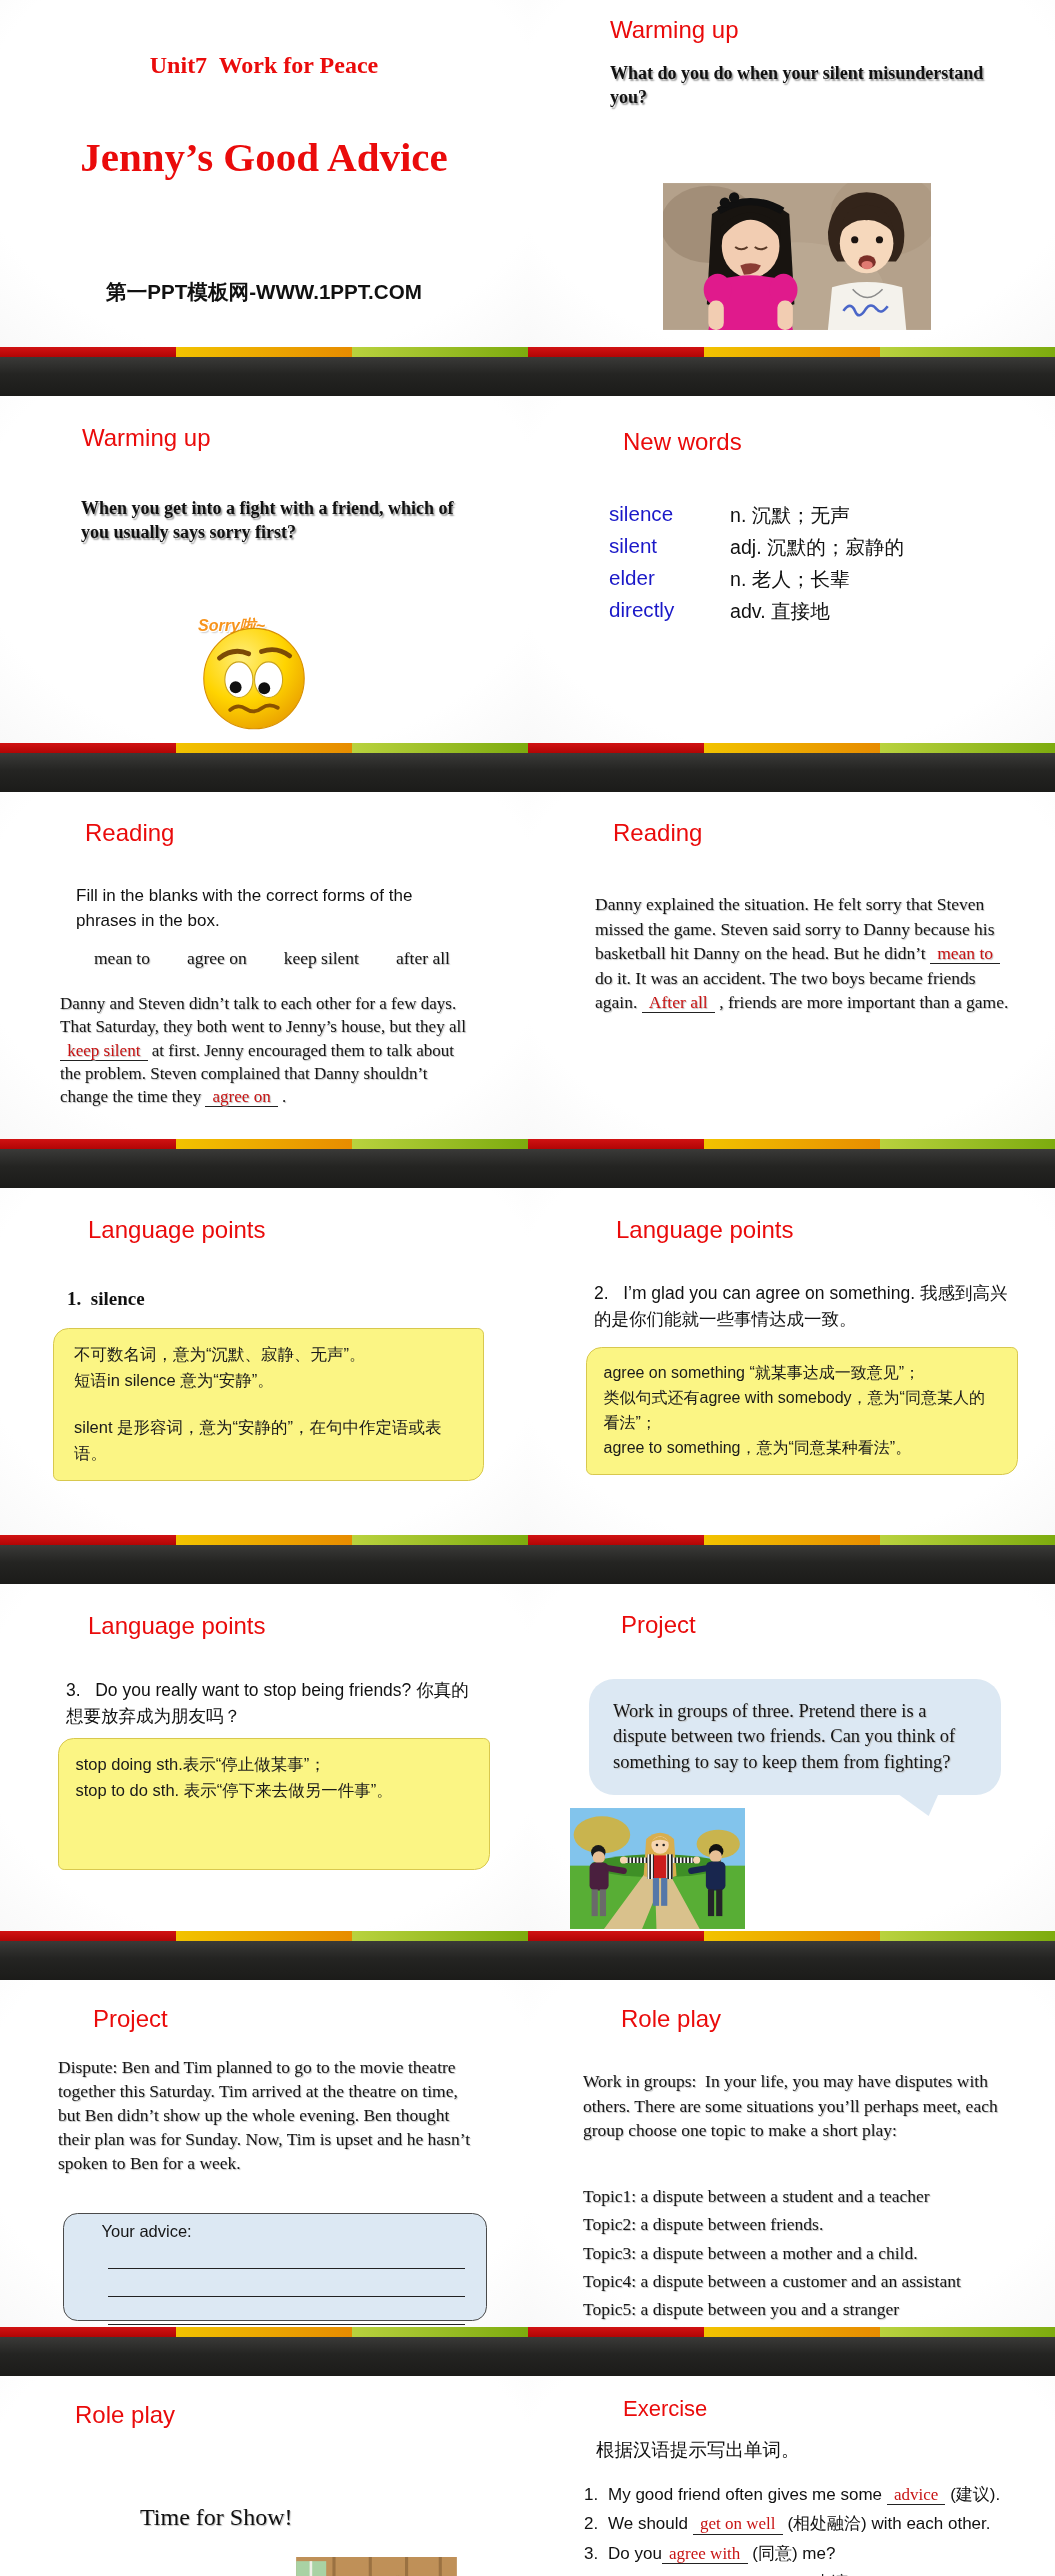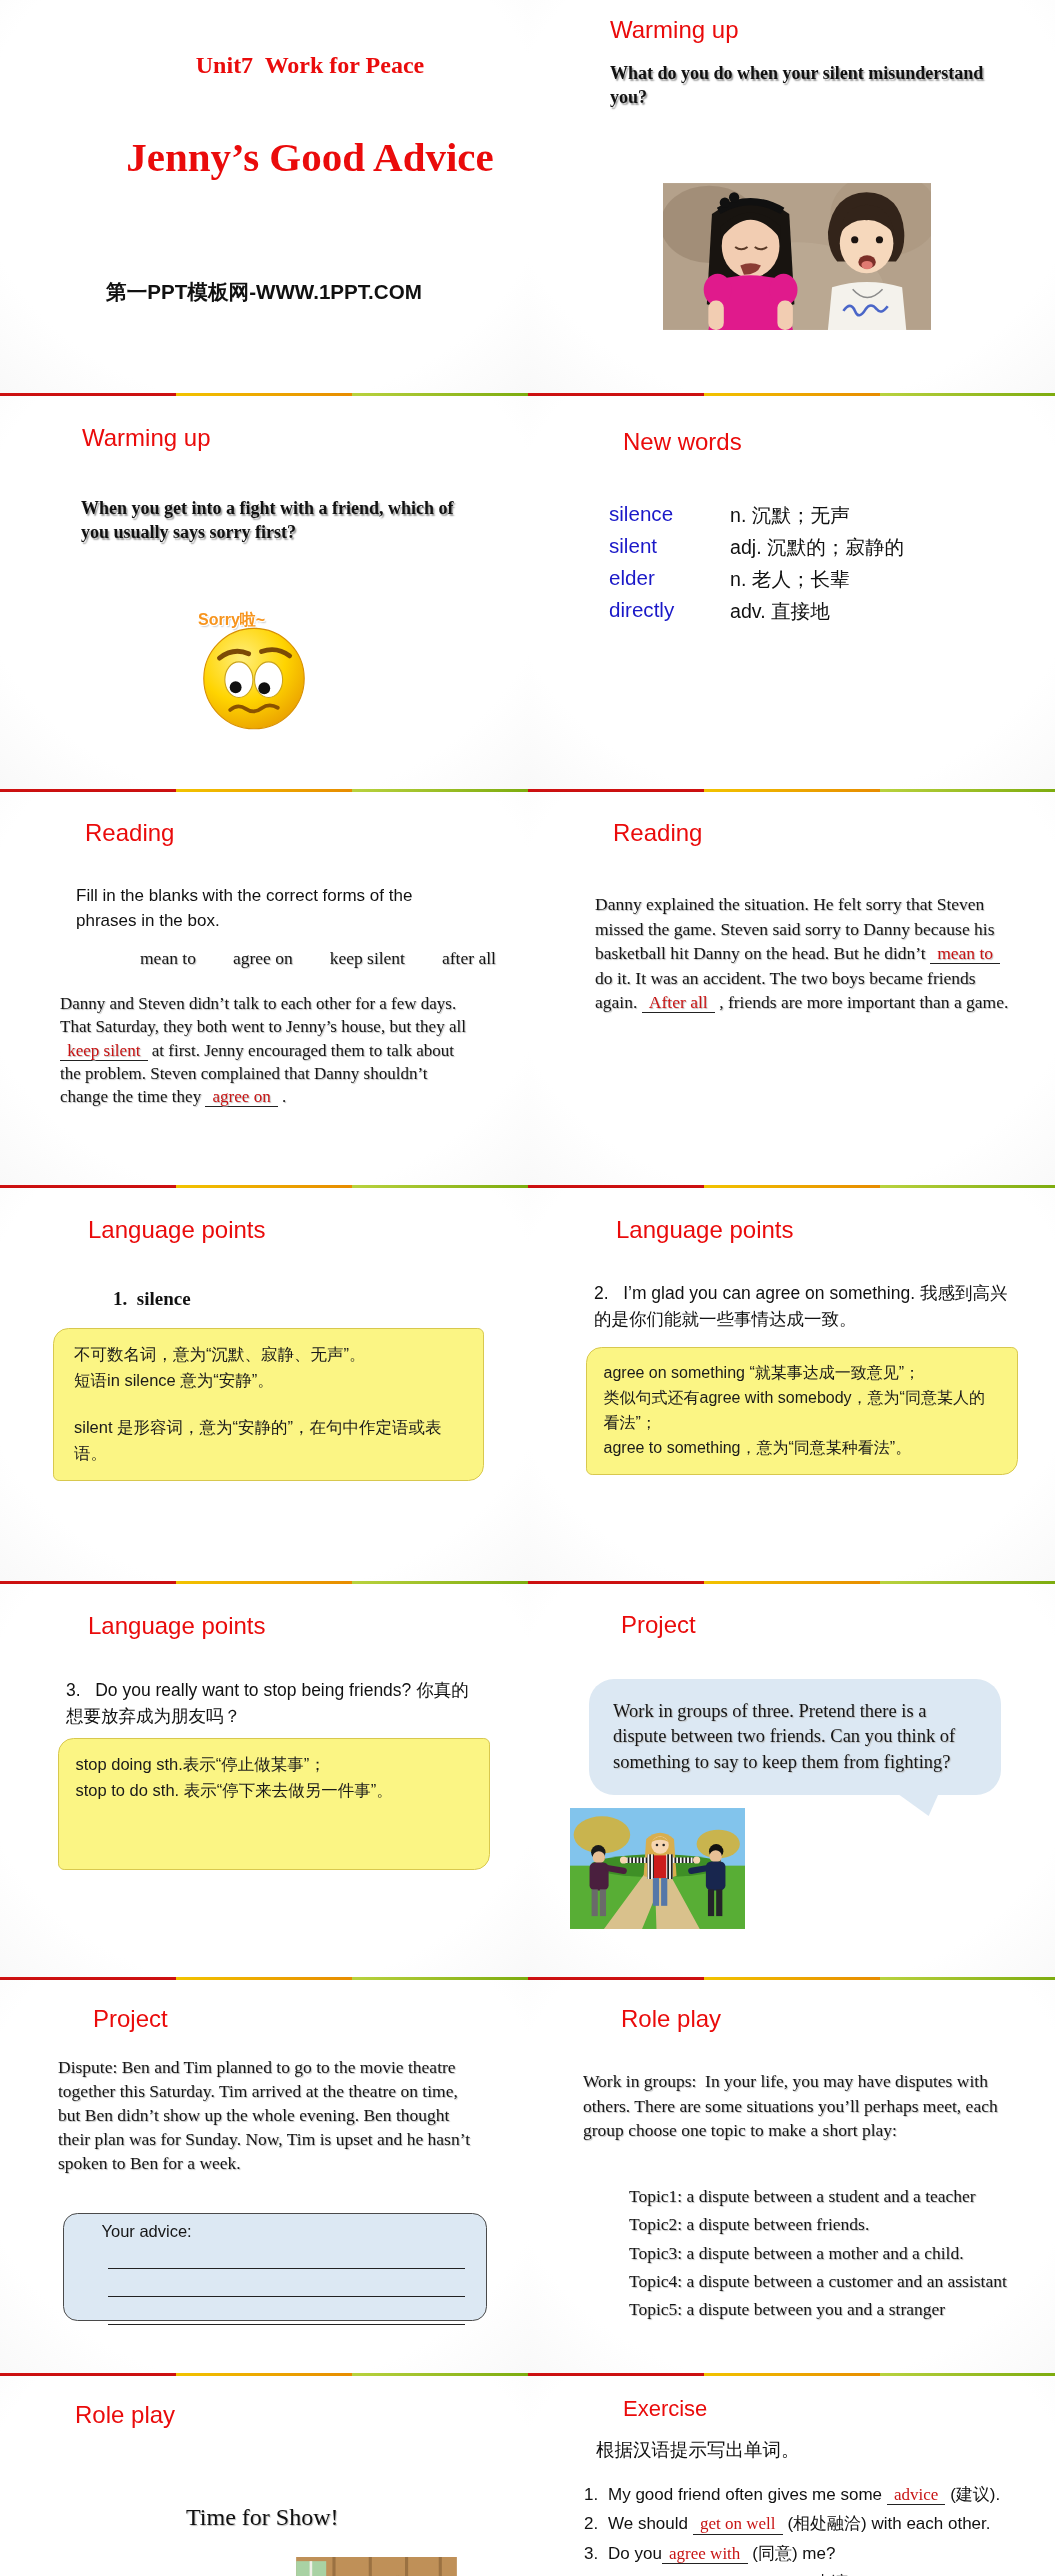--- a/index.html
+++ b/index.html
@@ -1,29 +1,29 @@
 <!DOCTYPE html>
 <html style="font-size:8.2px"><head>
 <meta charset="utf-8">
 <style>
   html,body{margin:0;padding:0;background:#101010;}
   .sheet{position:relative;width:1055px;height:3165px;background:#141412;
          font-family:"Liberation Sans", sans-serif;display:grid;
          grid-template-columns:528px 528px;grid-auto-rows:396px;}
   .cell{position:relative;width:528px;height:396px;overflow:hidden;}
-  .slide{position:relative;width:528px;height:393px;overflow:hidden;
+  .slide{position:relative;width:528px;height:347px;overflow:hidden;
          background:radial-gradient(130% 150% at 50% 40%, #ffffff 42%, #f4f4f4 66%, #e2e2e2 86%, #c9c9c9 100%);}
   .stripe{display:flex;width:528px;height:10.3px;}
   .stripe div{flex:1;height:10.3px;}
   .seg-red{background:linear-gradient(180deg,#d11212,#b20505);}
   .seg-orange{background:linear-gradient(90deg,#f2c300,#e78c00);}
   .seg-green{background:linear-gradient(90deg,#b9d23e,#7cab0e);}
   .gap{width:528px;height:39px;background:linear-gradient(180deg,#3a3a38 0%,#242422 45%,#1b1b19 100%);}
   .hdr{position:absolute;color:#ea0b0b;font-size:24px;letter-spacing:0;}
-  .serif{font-family:"Liberation Serif", serif;padding-left:46px;}
+  .serif{font-family:"Liberation Serif", serif;}
   .prewrap{white-space:pre-wrap;}
   .ts{text-shadow:1px 1px 1px #bdbdbd;}
   .qtext{position:absolute;font-family:"Liberation Serif", serif;font-weight:bold;color:#111;
          font-size:18px;line-height:1.35;text-shadow:1.5px 1.5px 1.5px #9a9a9a;}
   .passage{position:absolute;font-family:"Liberation Serif", serif;color:#161616;}
   .blank{display:inline-block;color:#c81414;border-bottom:1.5px solid #222;
          padding:0 7.2px;line-height:1.08;font-family:"Liberation Serif", serif;}
   .ybox{position:absolute;background:#fbf584;border:1px solid #d8c84e;border-radius:15.5px 6.2px 15.5px 6.2px;
         color:#1a1a1a;font-size:16.5px;line-height:1.55;padding:13.4px 16.5px;}
   .bluebox{background:#dce8f3;}
@@ -95,21 +95,21 @@
         <div class="seg-orange"></div>
         <div class="seg-green"></div>
       </div>
     <div class="gap"></div>
   </div>
 
   <div class="cell">
     <div class="slide">
       <div class="hdr" style="left:82px;top:28px;">Warming up</div>
       <div class="qtext" style="left:81px;top:100px;width:397px;">When you get into a fight with a friend, which of you usually says sorry first?</div>
-      <div class="sorry-label" style="left:198px;top:214px;">Sorry啦~</div>
+      <div class="sorry-label" style="left:198px;top:220px;font-style:italic;">Sorry啦~</div>
       <svg style="position:absolute;left:200px;top:226px;" width="108" height="111" viewBox="0 0 200 200">
         <defs>
           <radialGradient id="emg" cx="38%" cy="30%" r="78%">
             <stop offset="0" stop-color="#ffee7a"></stop>
               <stop offset="0.55" stop-color="#ffd400"></stop>
               <stop offset="1" stop-color="#e89c00"></stop>
           </radialGradient>
         </defs>
         <circle cx="100" cy="102" r="93" fill="url(#emg)" stroke="#d88f00" stroke-width="2"></circle>
         <path d="M36 64 Q62 44 90 56" stroke="#7c4a06" stroke-width="9" fill="none" stroke-linecap="round"></path>

